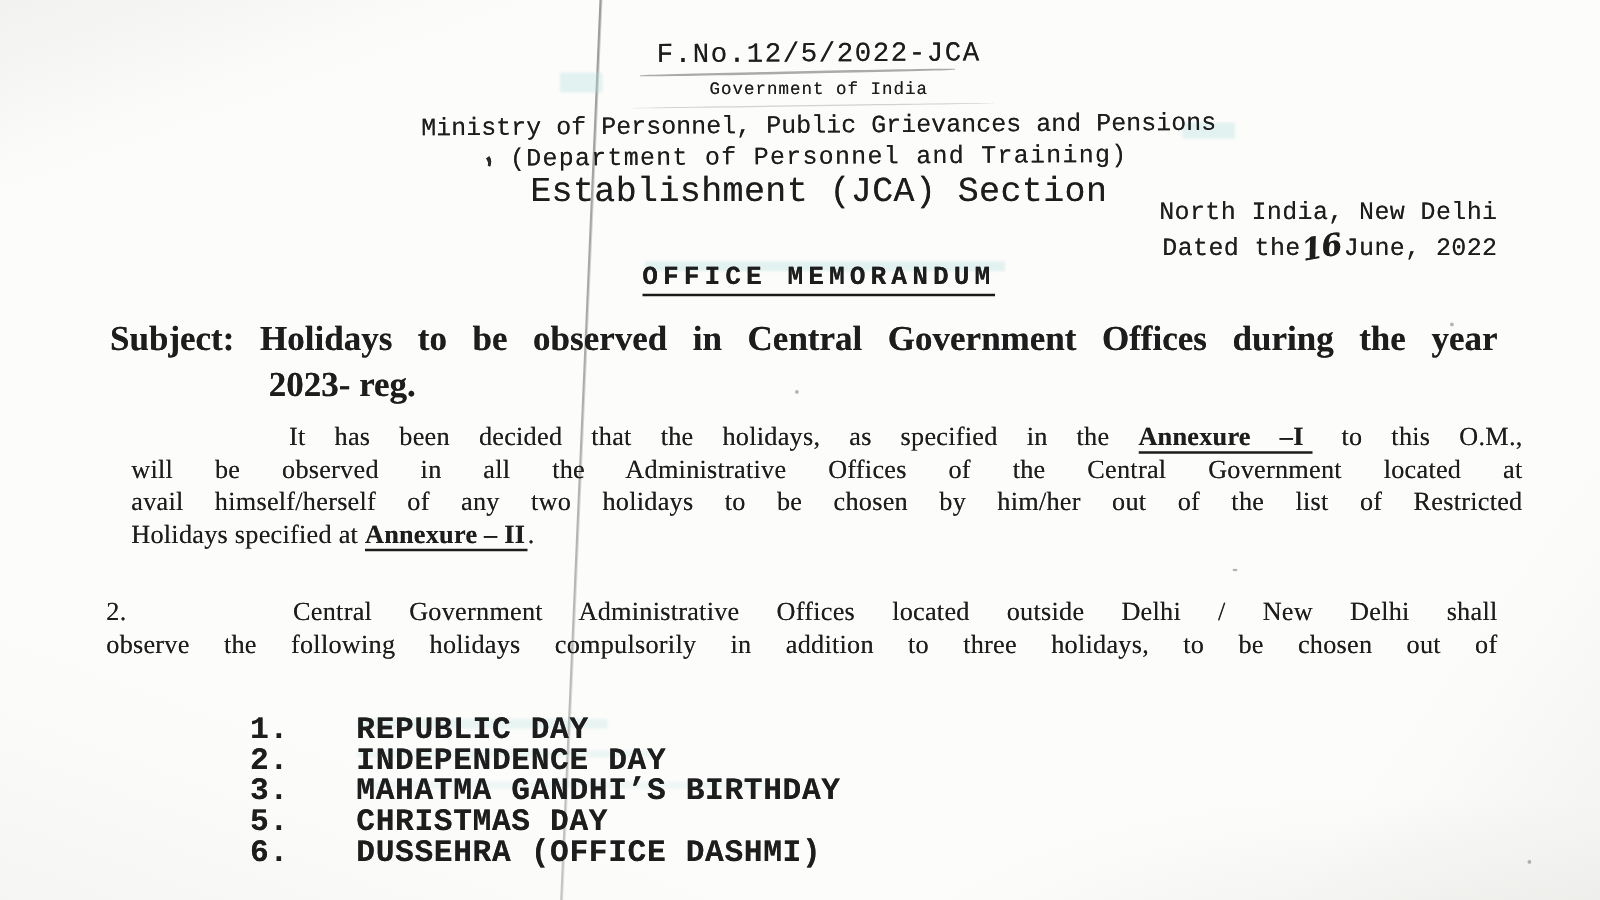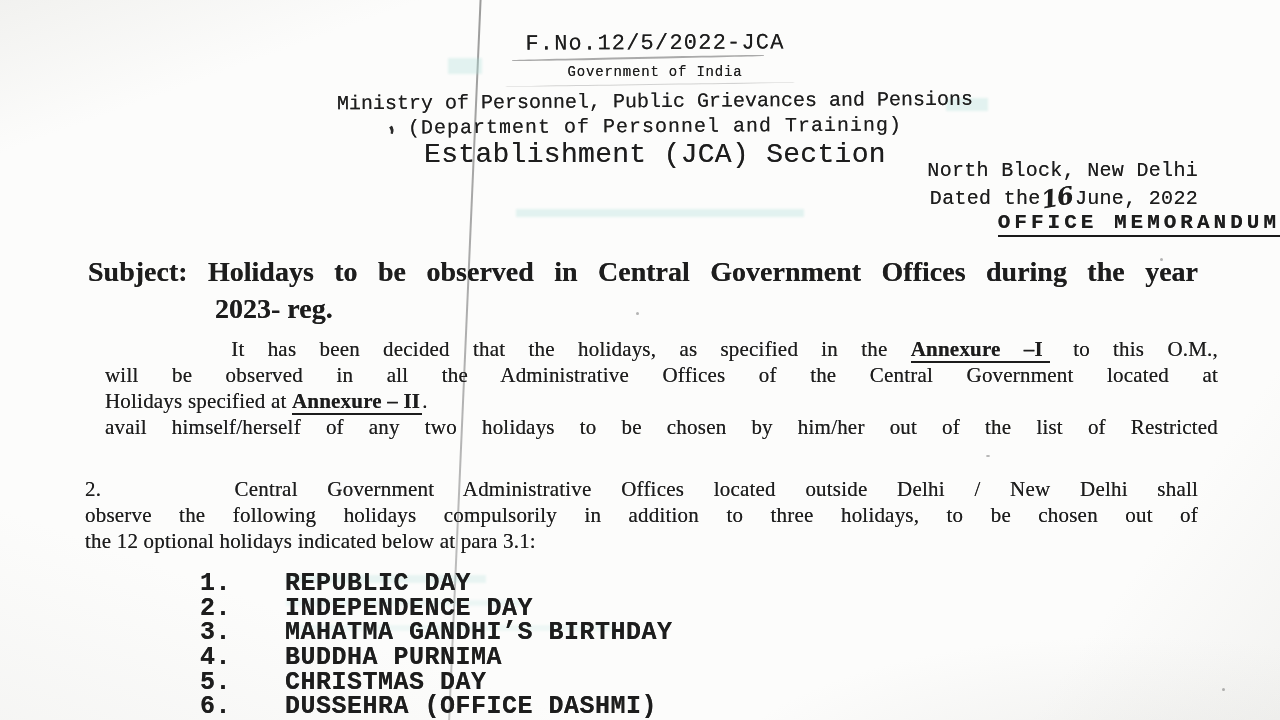--- a/index.html
+++ b/index.html
@@ -31,21 +31,21 @@
   .org1{top:64px;font-size:14px;letter-spacing:.8px;}
   .org2{top:90px;font-size:20px;letter-spacing:0;transform:rotate(-.4deg);}
   .org3{top:115px;font-size:20px;letter-spacing:1px;transform:rotate(-.35deg);}
   .org4{top:139px;font-size:28px;font-weight:normal;letter-spacing:.3px;}
   .addr{position:absolute;right:82px;top:158px;text-align:right;
     font-family:"Liberation Mono", monospace;font-size:20px;line-height:25px;white-space:nowrap;letter-spacing:.3px;}
   .hand{display:inline-block;font-family:"DejaVu Serif",serif;font-style:italic;
     font-size:24px;font-weight:bold;transform:rotate(-10deg) translateY(2px);letter-spacing:-1px;}
   .date-suffix{margin-left:3px;}
   
-  .title-wrap{position:absolute;left:30px;top:211px;width:1250px;text-align:right;}
+  .title-wrap{position:absolute;left:30px;top:211px;width:1250px;text-align:center;}
   .title{display:inline-block;font-family:"Liberation Mono",monospace;font-weight:bold;
     font-size:21px;letter-spacing:4px;border-bottom:2.5px solid #1a1a1a;padding-bottom:1px;}
   
   .subject{position:absolute;left:88px;top:256px;width:1110px;font-weight:bold;font-size:28px;}
   .subject .l1{text-align:justify;text-align-last:justify;white-space:nowrap;}
   .subject .l2{margin-top:5px;margin-left:127px;}
   
   .para{position:absolute;left:85px;width:1113px;font-size:21px;letter-spacing:.2px;}
   .para .line{line-height:26px;text-align:justify;text-align-last:justify;}
   .para .line.last{text-align-last:left;}
@@ -81,21 +81,21 @@
   <div class="speck" style="left:1222px;top:688px;"></div>
   <div class="penmark">,</div>
 
   <div class="hdr file-no">F.No.12/5/2022-JCA</div>
   <div class="hdr org1">Government of India</div>
   <div class="hdr org2">Ministry of Personnel, Public Grievances and Pensions</div>
   <div class="hdr org3">(Department of Personnel and Training)</div>
   <div class="hdr org4">Establishment (JCA) Section</div>
 
   <div class="addr">
-    <div>North Block, New Delhi</div>
+    <div>North India, New Delhi</div>
     <div><span>Dated the</span><span class="hand">16</span><span class="date-suffix">June, 2022</span></div>
   </div>
 
   <div class="title-wrap">
     <span class="title">OFFICE MEMORANDUM</span>
   </div>
 
   <div class="subject">
     <div class="l1">
       <span>Subject:</span>
@@ -104,39 +104,37 @@
     <div class="l2">2023- reg.</div>
   </div>
 
   <div class="para p1">
     <div class="line"><span class="indent"></span>
       <span>It has been decided that the holidays, as specified in the</span>
       <span class="annex">Annexure –I</span>
       <span>to this O.M.,</span>
     </div>
     <div class="line">will be observed in all the Administrative Offices of the Central Government located at</div>
+    <div class="line">avail himself/herself of any two holidays to be chosen by him/her out of the list of Restricted</div>
     <div class="line last">
       <span>Holidays specified at</span>
       <span class="annex2">Annexure – II</span><span>.</span>
     </div>
-    <div class="line">avail himself/herself of any two holidays to be chosen by him/her out of the list of Restricted</div>
   </div>
 
   <div class="para p2">
     <div class="line">
       <span>2.</span>
       <span class="numgap"></span>
       <span>Central Government Administrative Offices located outside Delhi / New Delhi shall</span>
     </div>
     <div class="line">observe the following holidays compulsorily in addition to three holidays, to be chosen out of</div>
-    <div class="line last">the 12 optional holidays indicated below at para 3.1:</div>
   </div>
 
   <div class="hlist">
     <div class="hrow"><span class="hnum">1.</span><span>REPUBLIC DAY</span></div>
     <div class="hrow"><span class="hnum">2.</span><span>INDEPENDENCE DAY</span></div>
     <div class="hrow"><span class="hnum">3.</span><span>MAHATMA GANDHI’S BIRTHDAY</span></div>
-    <div class="hrow"><span class="hnum">4.</span><span>BUDDHA PURNIMA</span></div>
     <div class="hrow"><span class="hnum">5.</span><span>CHRISTMAS DAY</span></div>
     <div class="hrow"><span class="hnum">6.</span><span>DUSSEHRA (OFFICE DASHMI)</span></div>
   </div>
 
 </div>
 
 </body></html>

